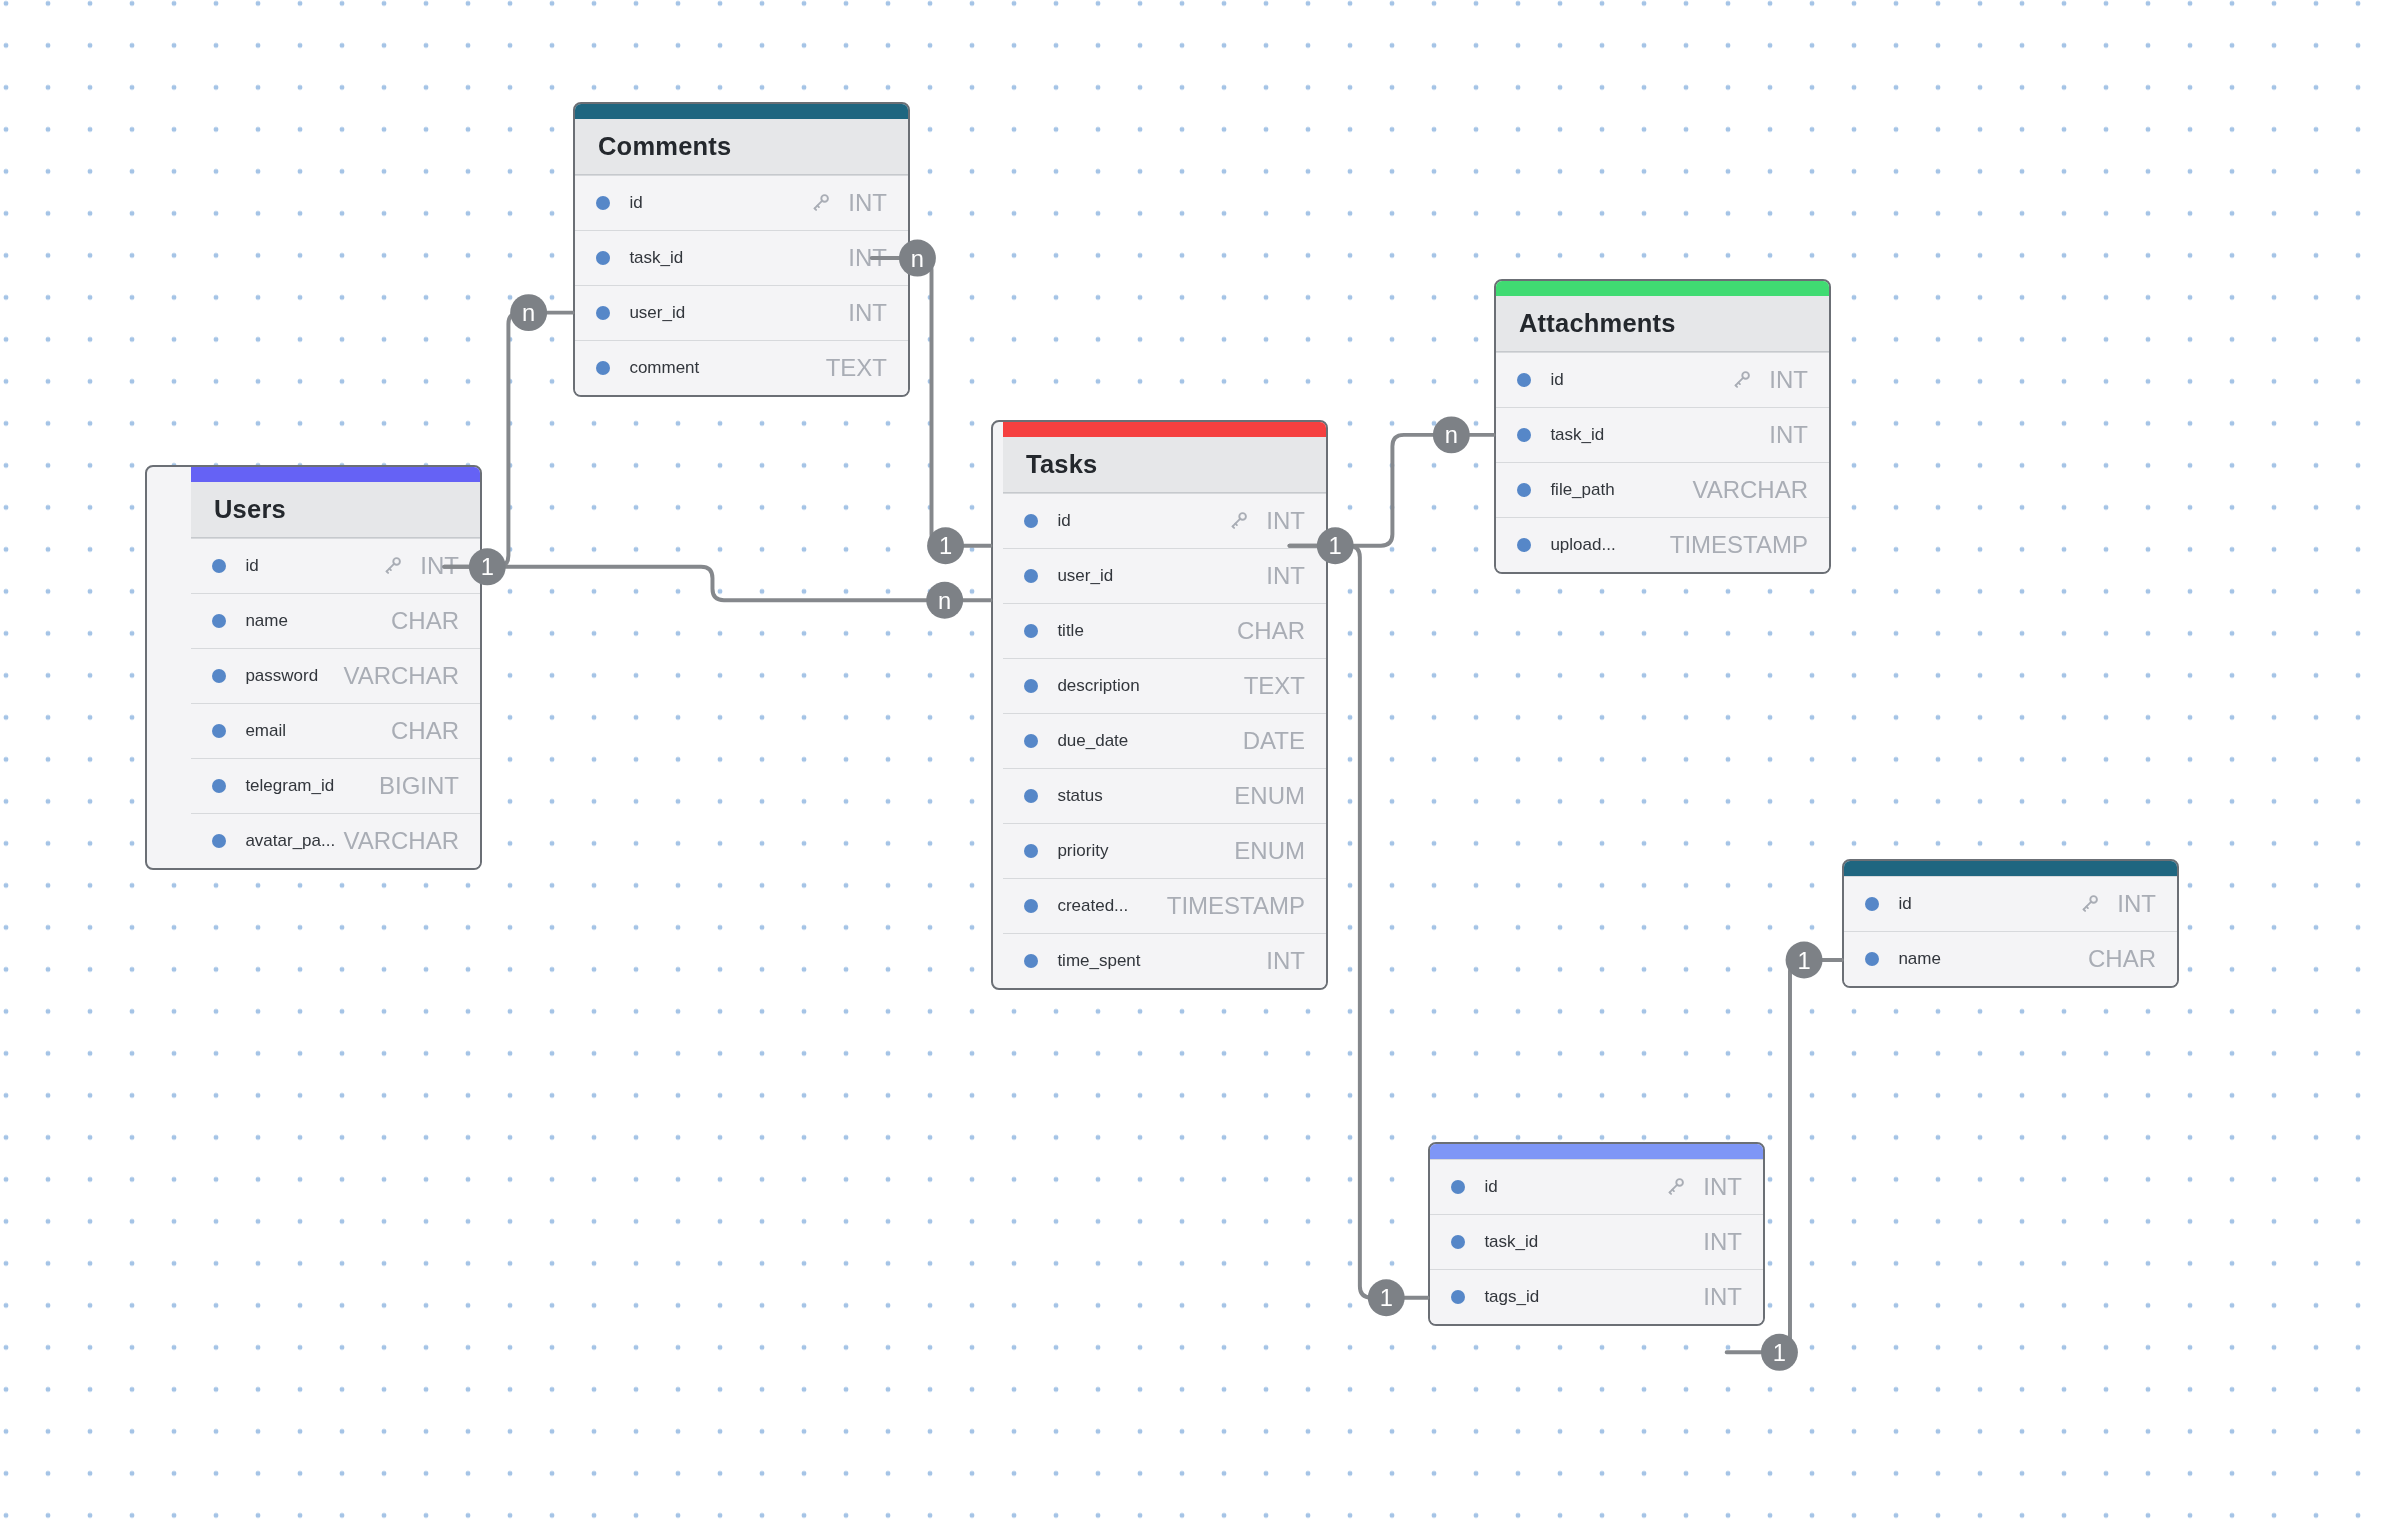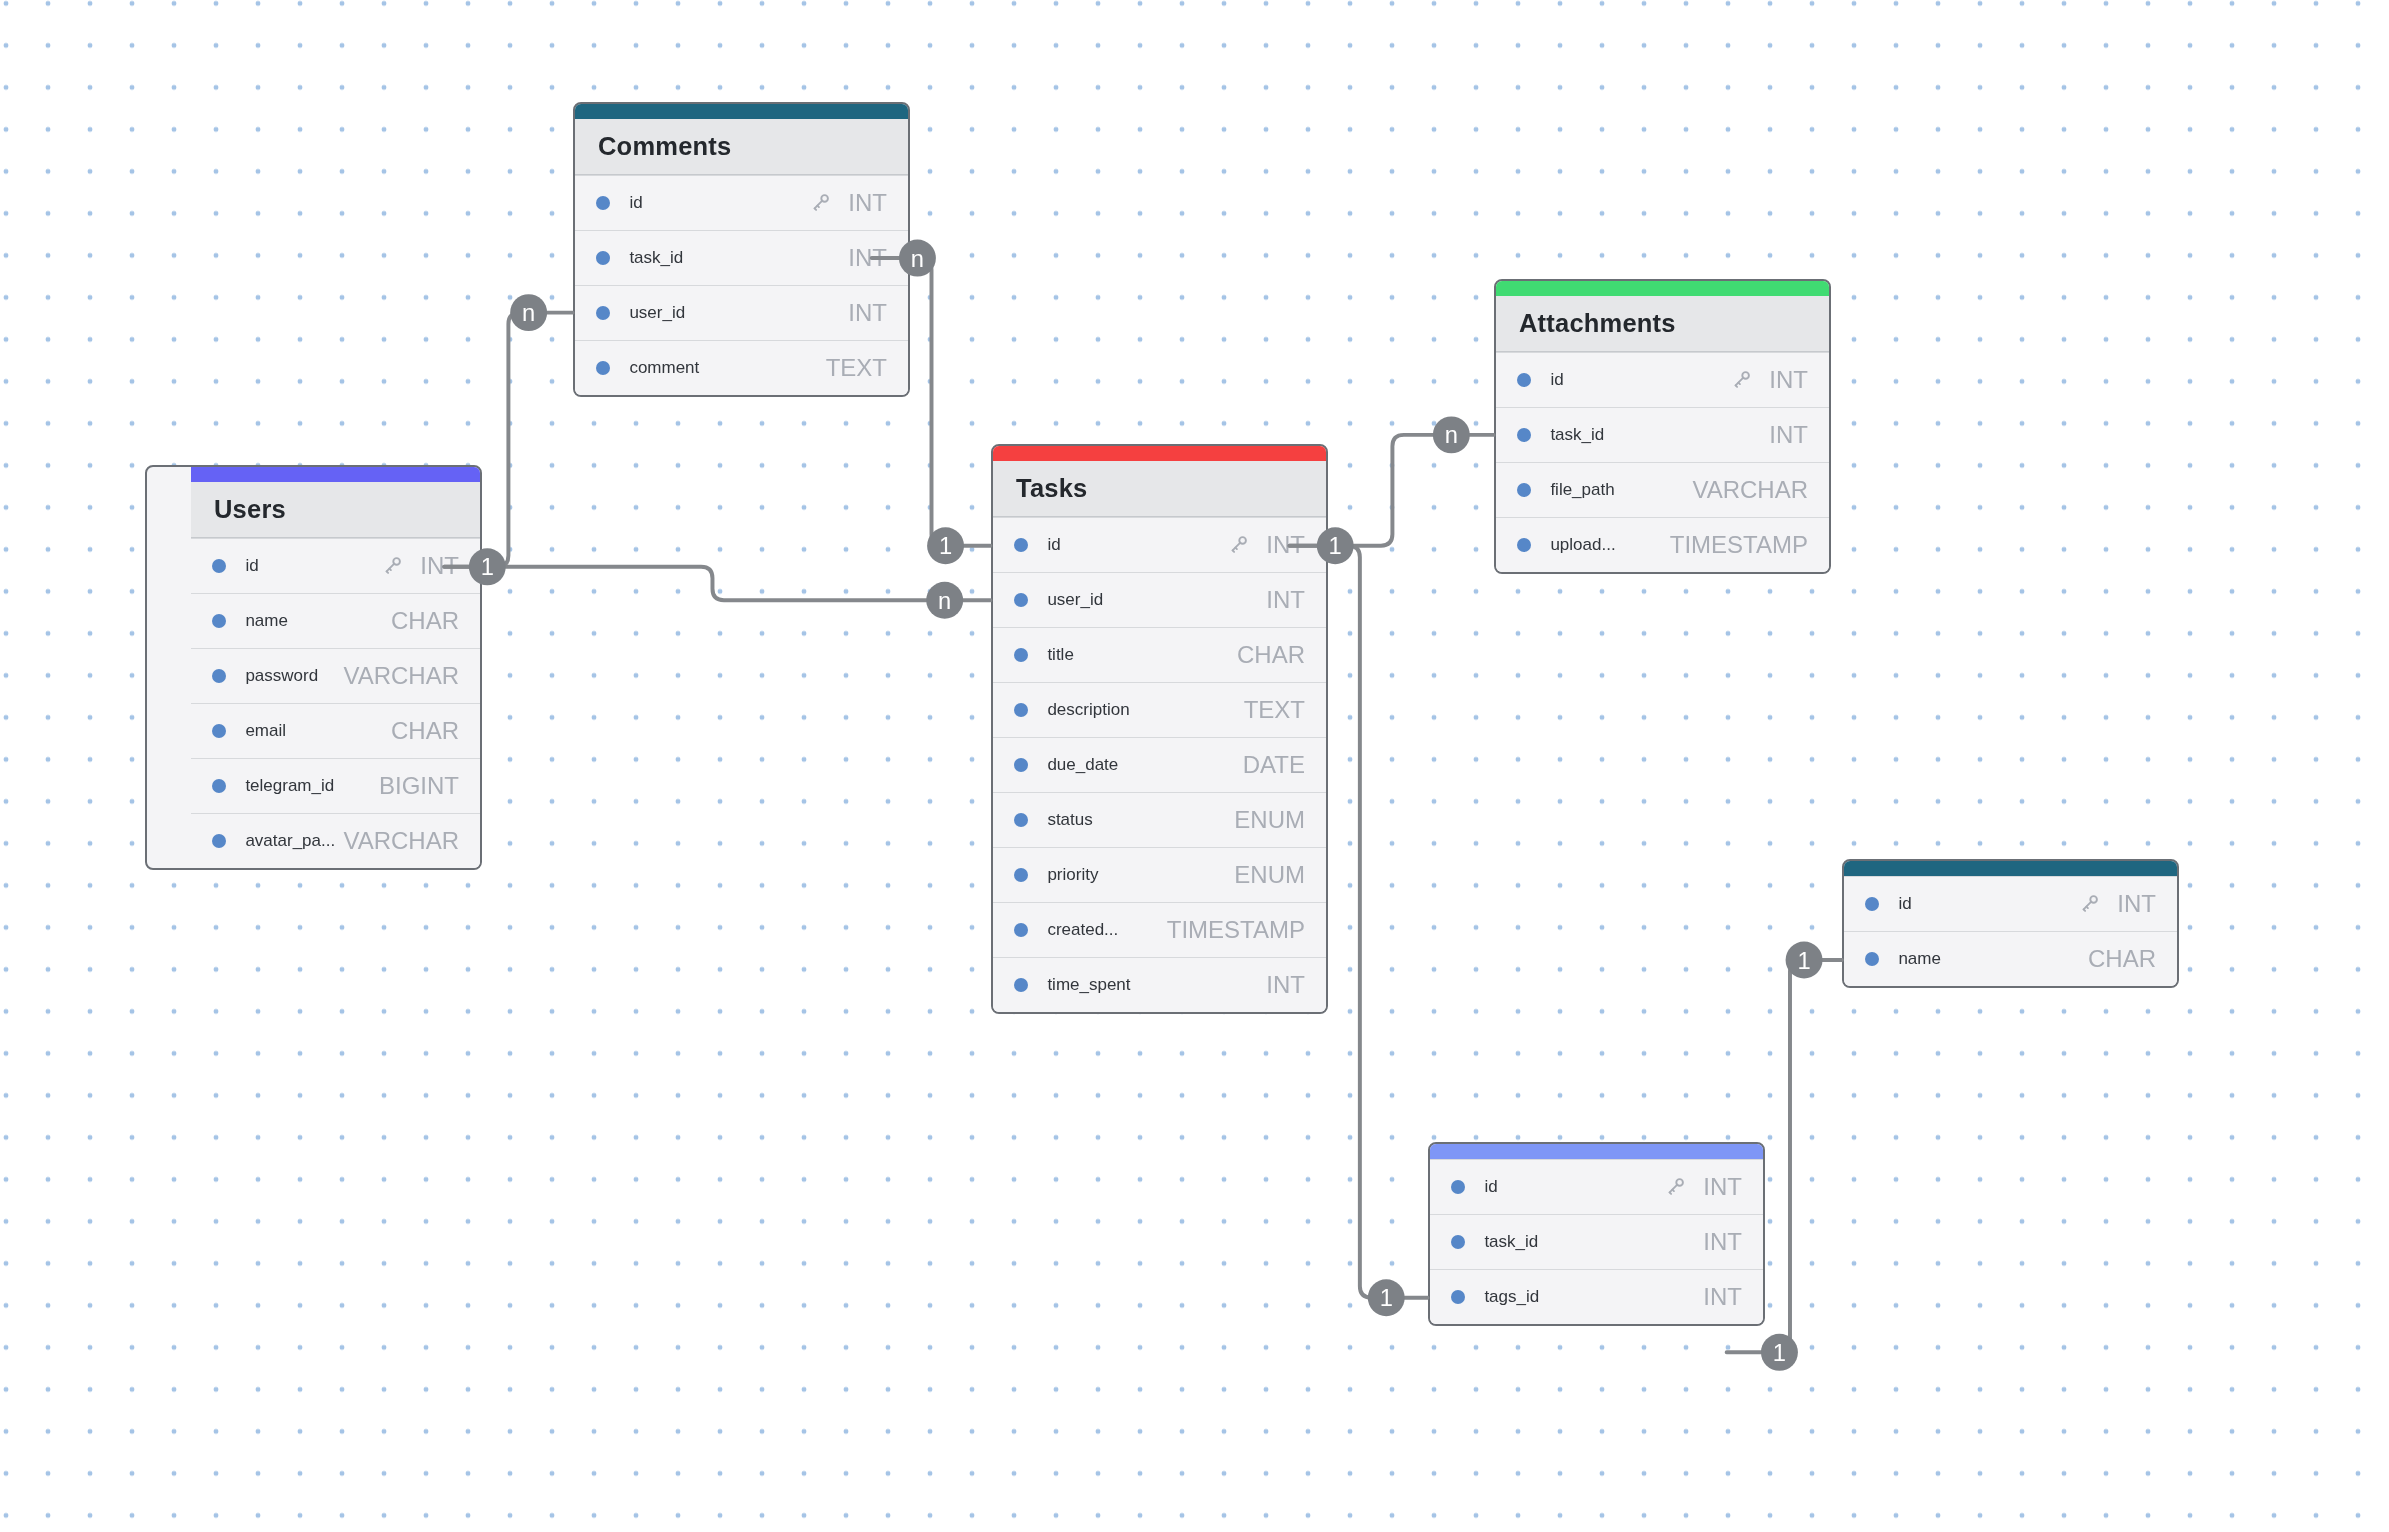--- a/index.html
+++ b/index.html
@@ -137,21 +137,21 @@
         </span>
       </div>
       <div class="frow">
         <span class="fdot"></span>
         <span class="fname">avatar_pa...</span>
         <span class="fright">
           <span>VARCHAR</span>
         </span>
       </div>
     </div>
-    <div class="table" style="left: 991px; top: 444px;">
+    <div class="table" style="left: 991px; top: 420px; padding-left: 10px;">
       <div class="bar" style="background: rgb(245, 64, 64);"></div>
       <div class="title-row">Tasks</div>
       <div class="frow">
         <span class="fdot"></span>
         <span class="fname">id</span>
         <span class="fright">
           <span class="key-icon">
             <svg viewBox="0 0 24 24" fill="none" stroke="currentColor" stroke-width="1.9" stroke-linecap="round" stroke-linejoin="round">
               <circle cx="16.6" cy="7.4" r="3.3"></circle>
               <path d="M14.3 9.7 L6.6 17.4"></path>

